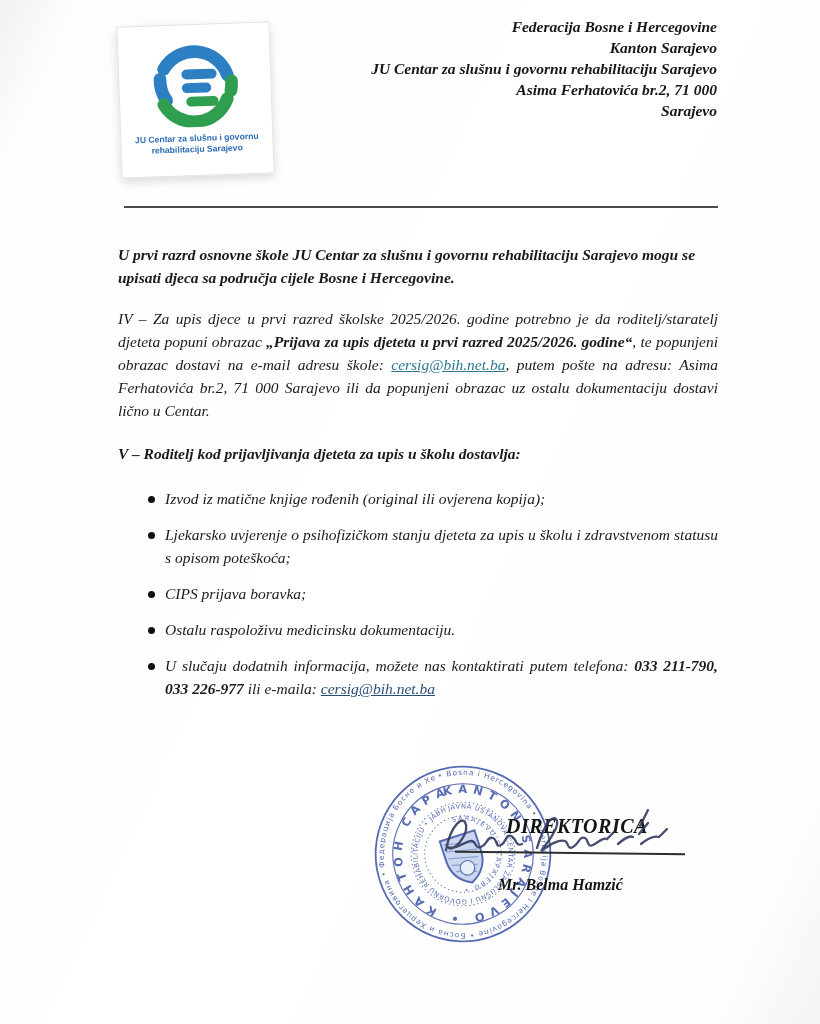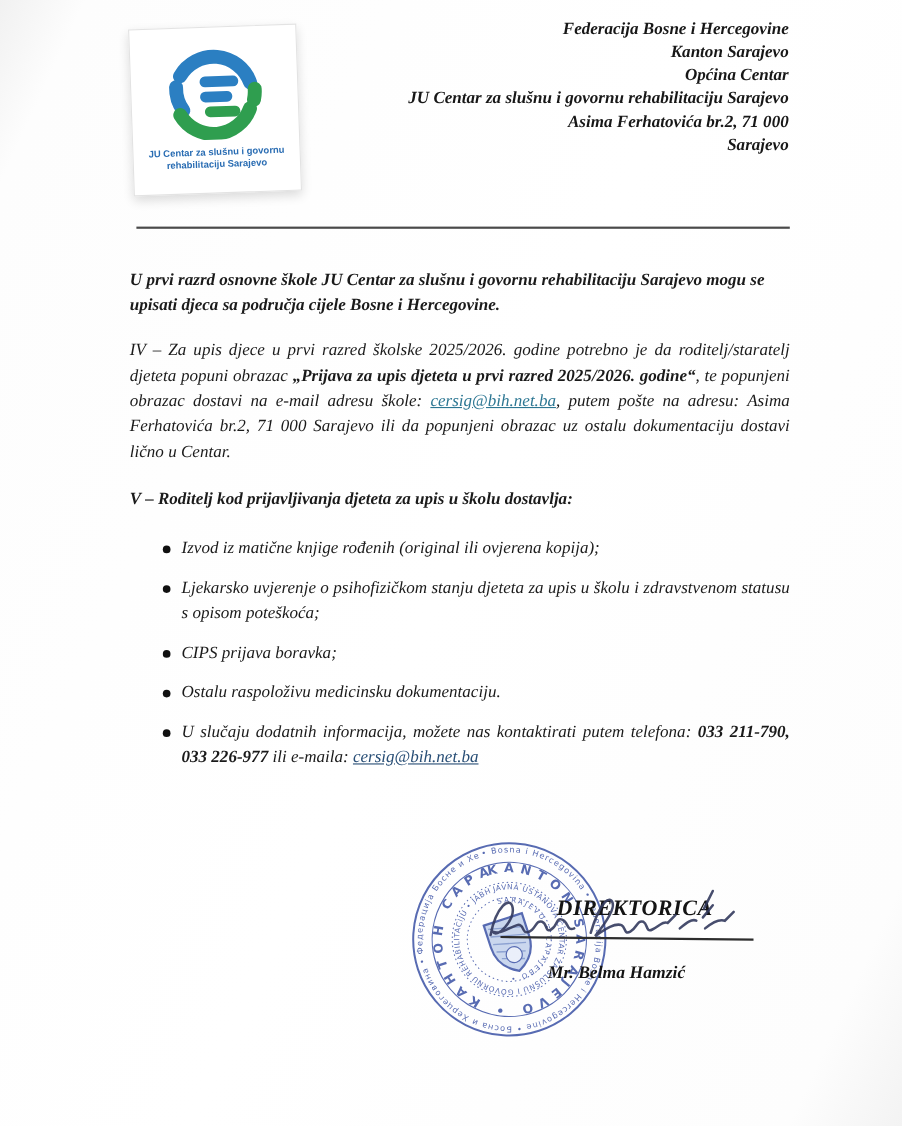--- a/index.html
+++ b/index.html
@@ -100,21 +100,20 @@
     </svg>
     <div class="logo-label">
       <div>JU Centar za slušnu i govornu</div>
       <div>rehabilitaciju Sarajevo</div>
     </div>
   </div>
 
   <div class="header-block">
     <div>Federacija Bosne i Hercegovine</div>
     <div>Kanton Sarajevo</div>
-    <div>Općina Centar</div>
     <div>JU Centar za slušnu i govornu rehabilitaciju Sarajevo</div>
     <div>Asima Ferhatovića br.2, 71 000</div>
     <div>Sarajevo</div>
   </div>
 
   <div class="divider"></div>
 
   <div class="doc-body">
     <p class="p-intro">U prvi razrd osnovne škole JU Centar za slušnu i govornu rehabilitaciju Sarajevo mogu se upisati djeca sa područja cijele Bosne i Hercegovine.</p>
 

